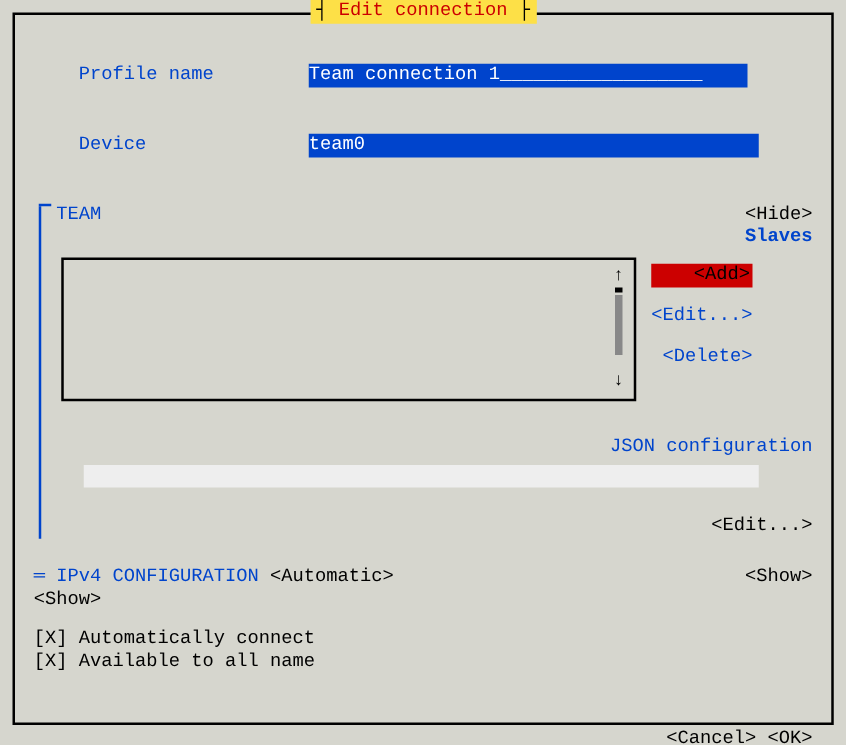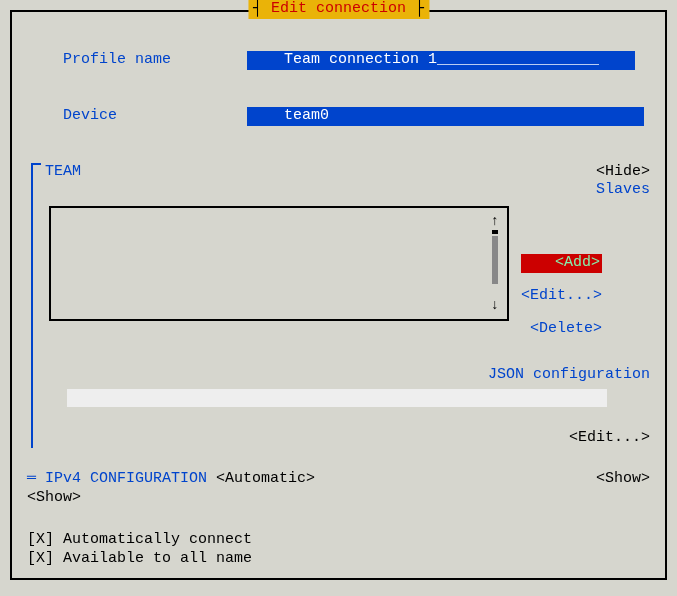--- a/index.html
+++ b/index.html
@@ -19,33 +19,32 @@
     position: relative;
     height: 570px;
     box-sizing: border-box;
     padding: 20px 15px 10px 15px;
   }
   .title-bar {
     position: absolute;
     top: -12px;
     left: 50%;
     transform: translateX(-50%);
-    background: #eab308;
+    background: #fde047;
     padding: 0 5px;
     color: #000;
   }
   .title-red { color: #c00; }
   .blue { color: #0044cc; }
   .row { white-space: pre; }
   .sel-input {
     background: #0044cc;
     color: #fff;
     display: inline-block;
     white-space: pre;
-    padding-left: 37px;
   }
   .team-block {
     margin-top: 18px;
     position: relative;
     text-align: right;
   }
   .team-vert {
     position: absolute;
     left: 4px;
     top: 2px;
@@ -108,23 +107,22 @@
     background: #000;
   }
   .slave-buttons {
     display: flex;
     flex-direction: column;
     gap: 14px;
     margin-top: 5px;
   }
   .red-sel {
     background: #c00;
-    color: #86efac;
+    color: #000000;
     padding: 0 2px;
-    margin-top: 43px;
   }
   .json-row {
     margin-top: 28px;
   }
   .json-input {
     margin-left: 40px;
     margin-top: 4px;
     background: #eee;
     height: 18px;
     width: 540px;
@@ -136,21 +134,21 @@
   }
   .config-section {
     margin-top: 22px;
   }
   .config-row {
     display: flex;
     justify-content: space-between;
     white-space: pre;
   }
   .checks {
-    margin-top: 24px;
+    margin-top: 12px;
   }
   .dialog-btns {
     text-align: right;
     margin-top: 24px;
     white-space: pre;
   }
   .label-col {
     display: inline-block;
     width: 175px;
     text-align: left;
@@ -172,21 +170,21 @@
     <span class="label-col">Device</span> <span class="sel-input"><span>team0</span><span>                               </span>    </span>
   </div>
 
   <div class="team-block">
     <div class="team-vert"></div>
 
     <div class="config-row" style="margin-left:18px;">
       <span class="blue">TEAM</span>
       <span>&lt;Hide&gt;</span>
     </div>
-    <div class="row blue" style="margin-left:32px;">Slaves</div>
+    <div class="row blue" style="margin-left:32px;font-weight:bold;">Slaves</div>
 
     <div class="slaves-container">
       <div class="slaves-box">
         <div class="scroll-up">↑</div>
         <div class="scroll-thumb-top"></div>
         <div class="scroll-track"></div>
         <div class="scroll-down">↓</div>
       </div>
       <div class="slave-buttons">
         <span class="red-sel">&lt;Add&gt;</span>

